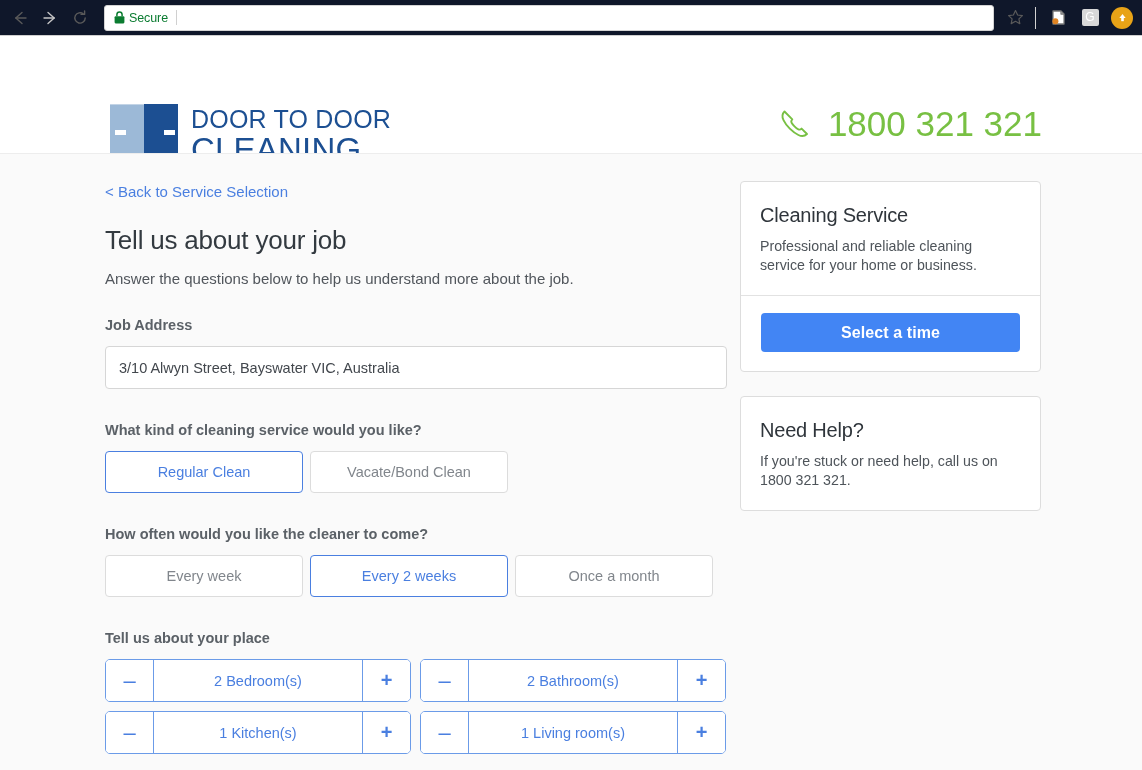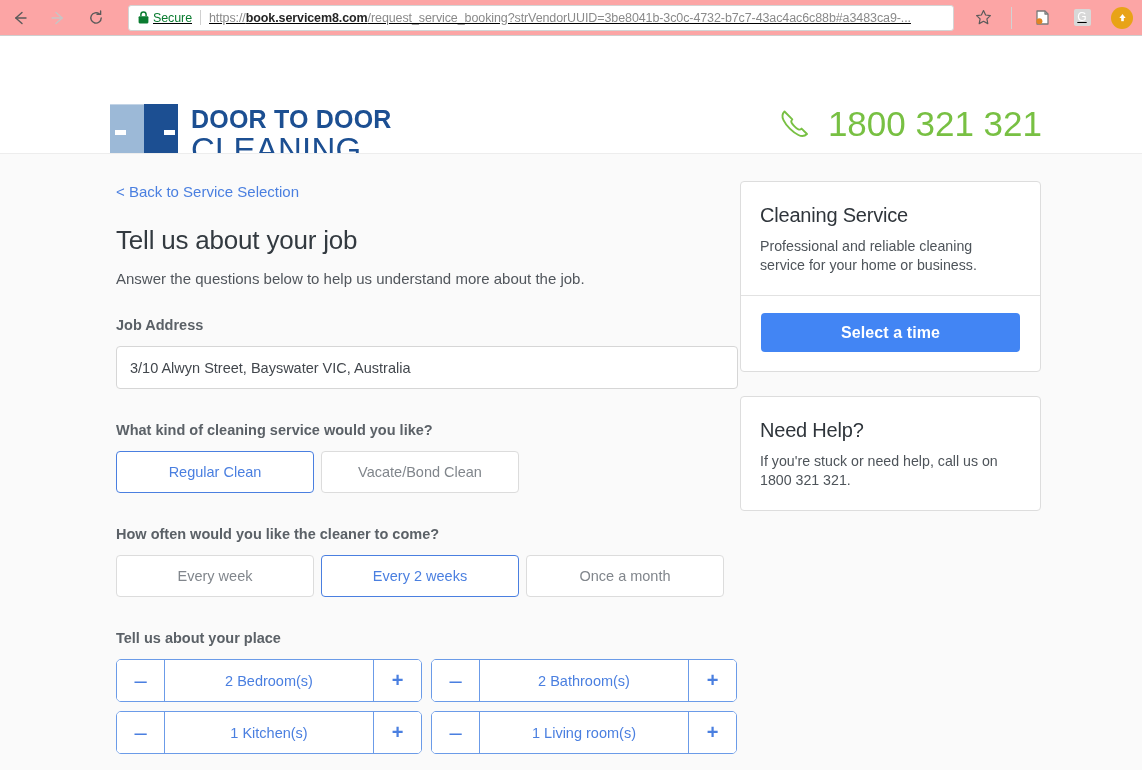--- a/index.html
+++ b/index.html
@@ -10,27 +10,26 @@
     height: 770px;
     overflow: hidden;
     font-family: "Liberation Sans", sans-serif;
     background: #ffffff;
   }
 
   
   .browser-bar {
     position: relative;
     height: 36px;
-    background: #fca5a5;
+    background: #0f172a;
     border-bottom: 1px solid #cfcfcf;
     display: flex;
     align-items: center;
     padding: 0 6px;
-    gap: 10px;
-    text-decoration: underline;
+    gap: 2px;
   }
   .nav-btn {
     width: 28px; height: 28px;
     display: flex; align-items: center; justify-content: center;
     border-radius: 14px;
     flex: 0 0 auto;
   }
   .nav-btn svg { display: block; }
 
   .omnibox {
@@ -153,21 +152,21 @@
   }
   .door-reflection {
     position: absolute;
     left: 34px; top: 58px;
     width: 34px; height: 15px;
     background: linear-gradient(to bottom, rgba(28,79,146,0.30), rgba(28,79,146,0.0));
   }
   .logo-text { padding-top: 1px; }
   .logo-line1 {
     font-size: 25px;
-    font-weight: bold;
+    font-weight: normal;
     color: #1c4f92;
     letter-spacing: 0.2px;
     line-height: 28px;
     font-family: "Liberation Sans", sans-serif;
   }
   .logo-line2 {
     font-size: 33px;
     font-weight: normal;
     color: #1c4f92;
     letter-spacing: 0.2px;
@@ -198,21 +197,21 @@
     position: relative;
     border-top: 1px solid #ededed;
   }
   .content-wrap {
     position: relative;
     width: 1142px;
     padding: 0;
   }
   .main-col {
     position: absolute;
-    left: 116px; top: 29px;
+    left: 105px; top: 29px;
     width: 622px;
   }
   .side-col {
     position: absolute;
     left: 740px; top: 27px;
     width: 301px;
   }
 
   .back-link {
     color: #4a7fe0;
@@ -399,21 +398,20 @@
 
   <div class="omnibox">
     <span class="lock-icon">
       <svg width="11" height="13" viewBox="0 0 11 13">
         <rect x="0.6" y="5.2" width="9.8" height="7.2" rx="1.1" fill="#0b7c31"></rect>
         <path d="M2.9 5.2 V3.5 a2.6 2.6 0 0 1 5.2 0 V5.2" fill="none" stroke="#0b7c31" stroke-width="1.5"></path>
       </svg>
     </span>
     <span class="secure-text">Secure</span>
     <span class="omnibox-sep"></span>
-    <span class="url-wrap"><span class="url-scheme">https://</span><span class="url-host">book.servicem8.com</span><span class="url-path">/request_service_booking?strVendorUUID=3be8041b-3c0c-4732-b7c7-43ac4ac6c88b#a3483ca9-...</span></span>
   </div>
 
   <div class="star-btn">
     <svg width="17" height="17" viewBox="0 0 17 17">
       <path d="M8.5 1.6 L10.6 6.0 L15.4 6.6 L11.9 9.9 L12.8 14.6 L8.5 12.3 L4.2 14.6 L5.1 9.9 L1.6 6.6 L6.4 6.0 Z" fill="none" stroke="#5a5a5a" stroke-width="1.2" stroke-linejoin="round"></path>
     </svg>
   </div>
 
   <div class="chrome-sep"></div>
 

